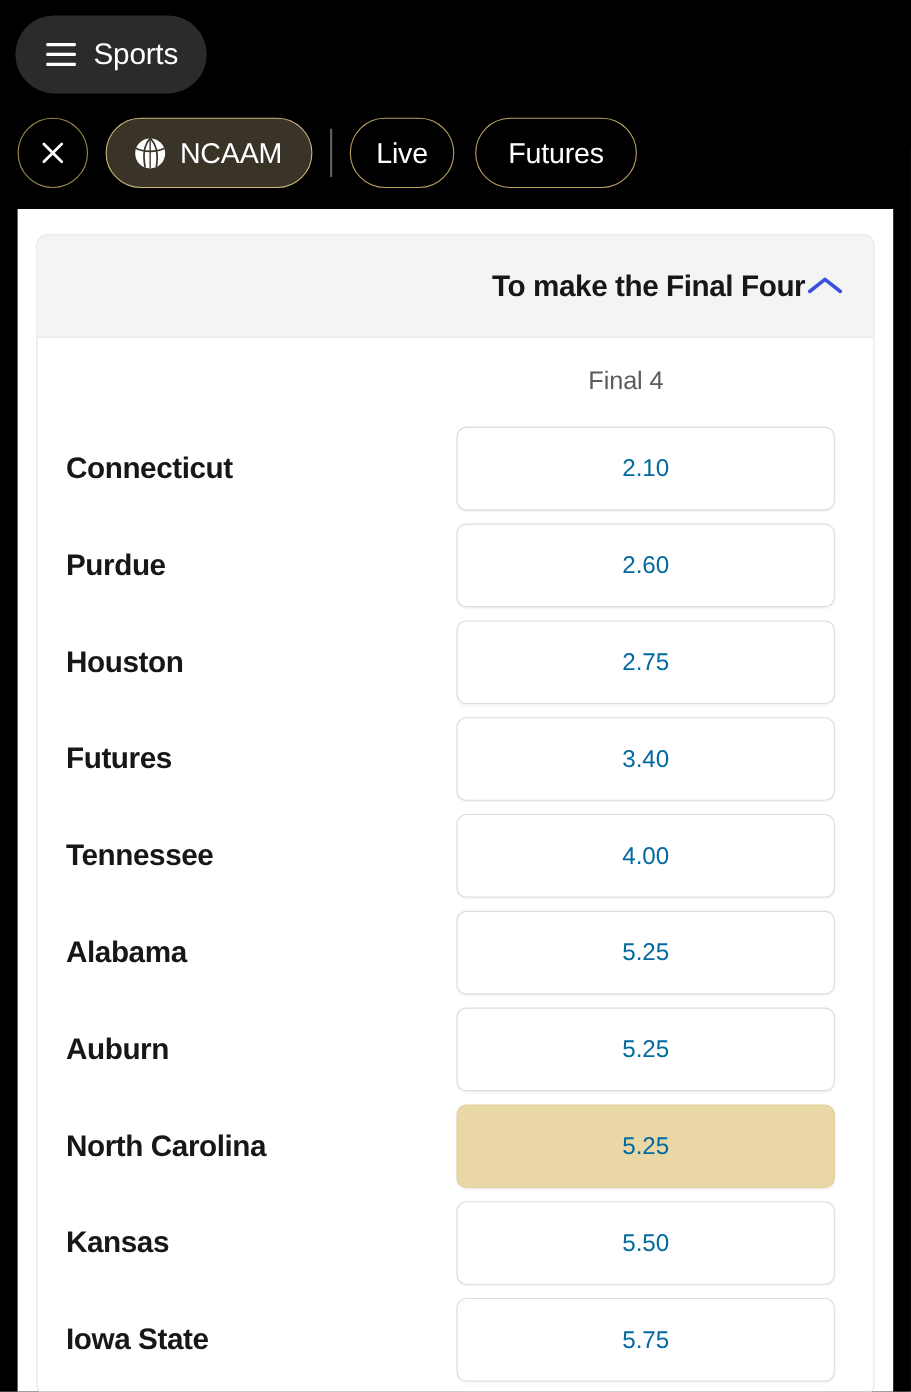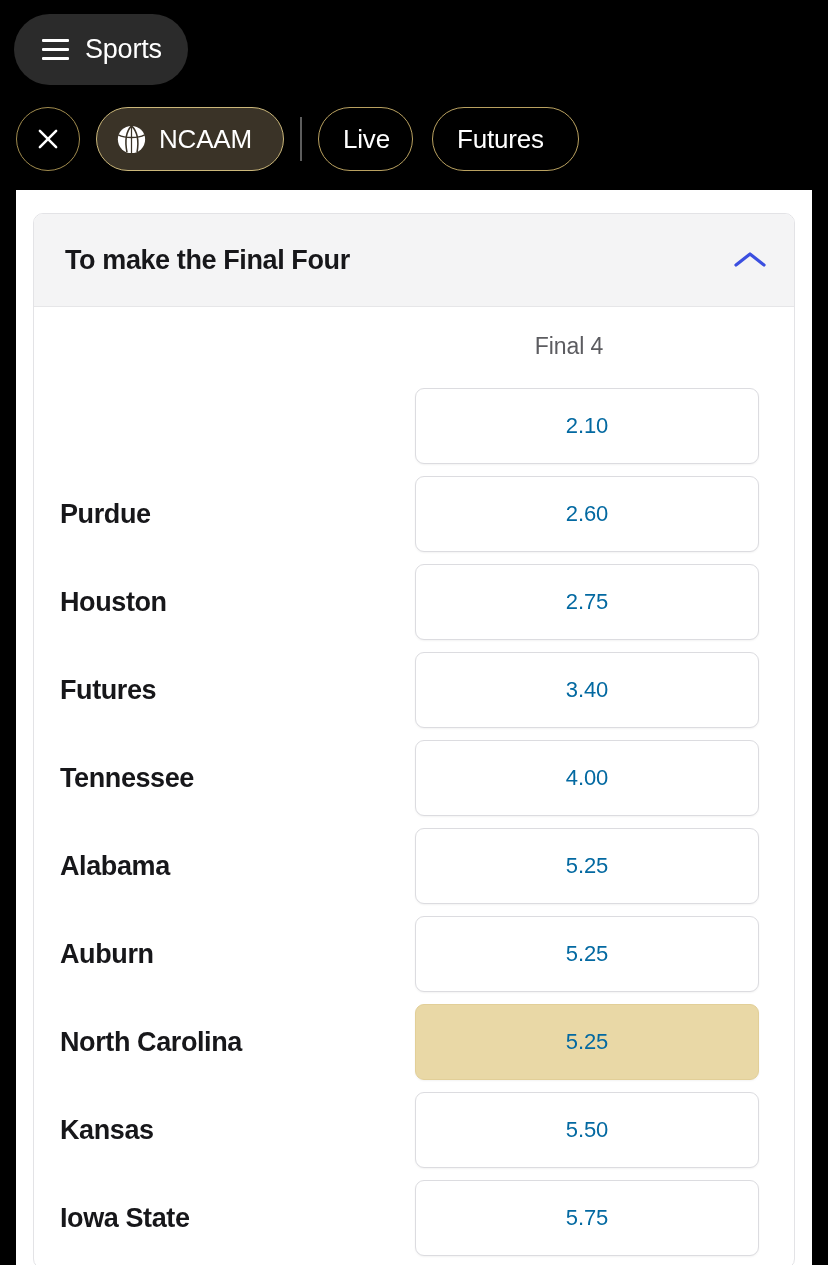--- a/index.html
+++ b/index.html
@@ -117,21 +117,21 @@
 
   .chip {
     position: absolute;
     top: 0;
     height: 64px;
     border: 1.5px solid #b9a160;
     border-radius: 34px;
     box-sizing: border-box;
     display: flex;
     align-items: center;
-    justify-content: flex-start;
+    justify-content: center;
     color: #ffffff;
     font-size: 26px;
     letter-spacing: -0.2px;
     cursor: pointer;
     background: #000000;
     padding: 0 24px;
   }
   .chip.active {
     background: #3a3327;
     border-color: #cbb77a;
@@ -176,20 +176,21 @@
   .card-header {
     position: relative;
     height: 93px;
     background: #f4f4f5;
     border-bottom: 1px solid #e6e6e8;
     display: flex;
     align-items: center;
     padding: 0 26px 0 31px;
     box-sizing: border-box;
     cursor: pointer;
+    text-align: right;
   }
   .card-title {
     flex: 1;
     color: #17171a;
     font-size: 27px;
     font-weight: bold;
     letter-spacing: -0.4px;
   }
   .collapse-icon { width: 36px; height: 22px; display: block; flex: none; }
 
@@ -318,20 +319,21 @@
       </svg>
     </div>
 
     <div class="column-header-row">
       <div class="column-header">Final 4</div>
     </div>
 
     <div class="rows">
 
       <div class="market-row">
+        <div class="team-name">Connecticut</div>
         <div class="odds-btn">
           <span class="odds-value">2.10</span>
         </div>
       </div>
 
       <div class="market-row">
         <div class="team-name">Purdue</div>
         <div class="odds-btn">
           <span class="odds-value">2.60</span>
         </div>

